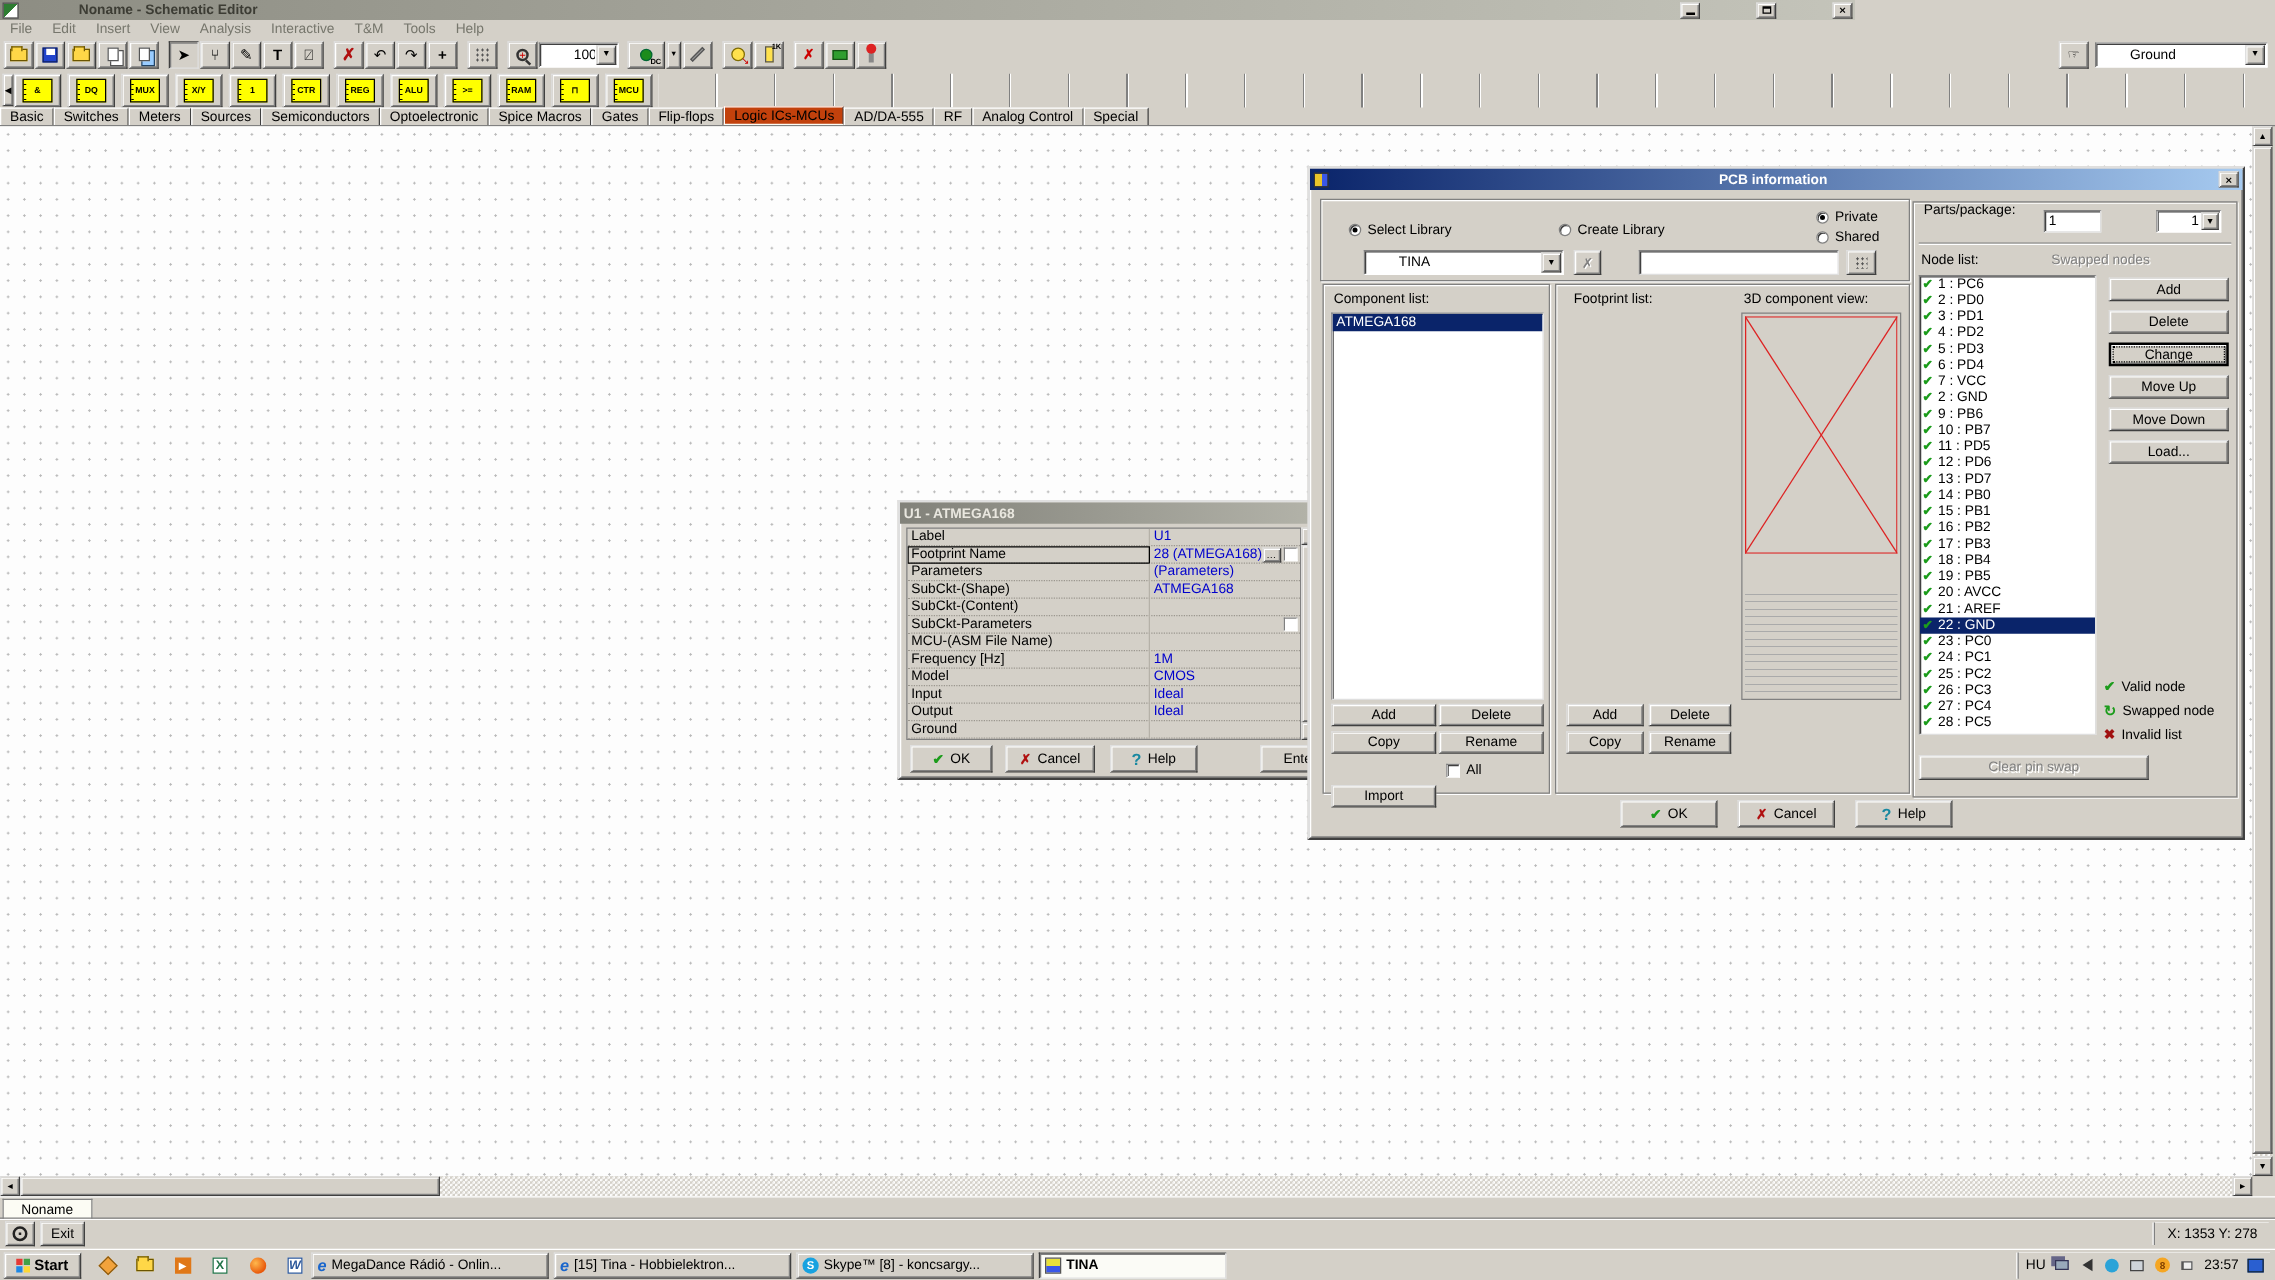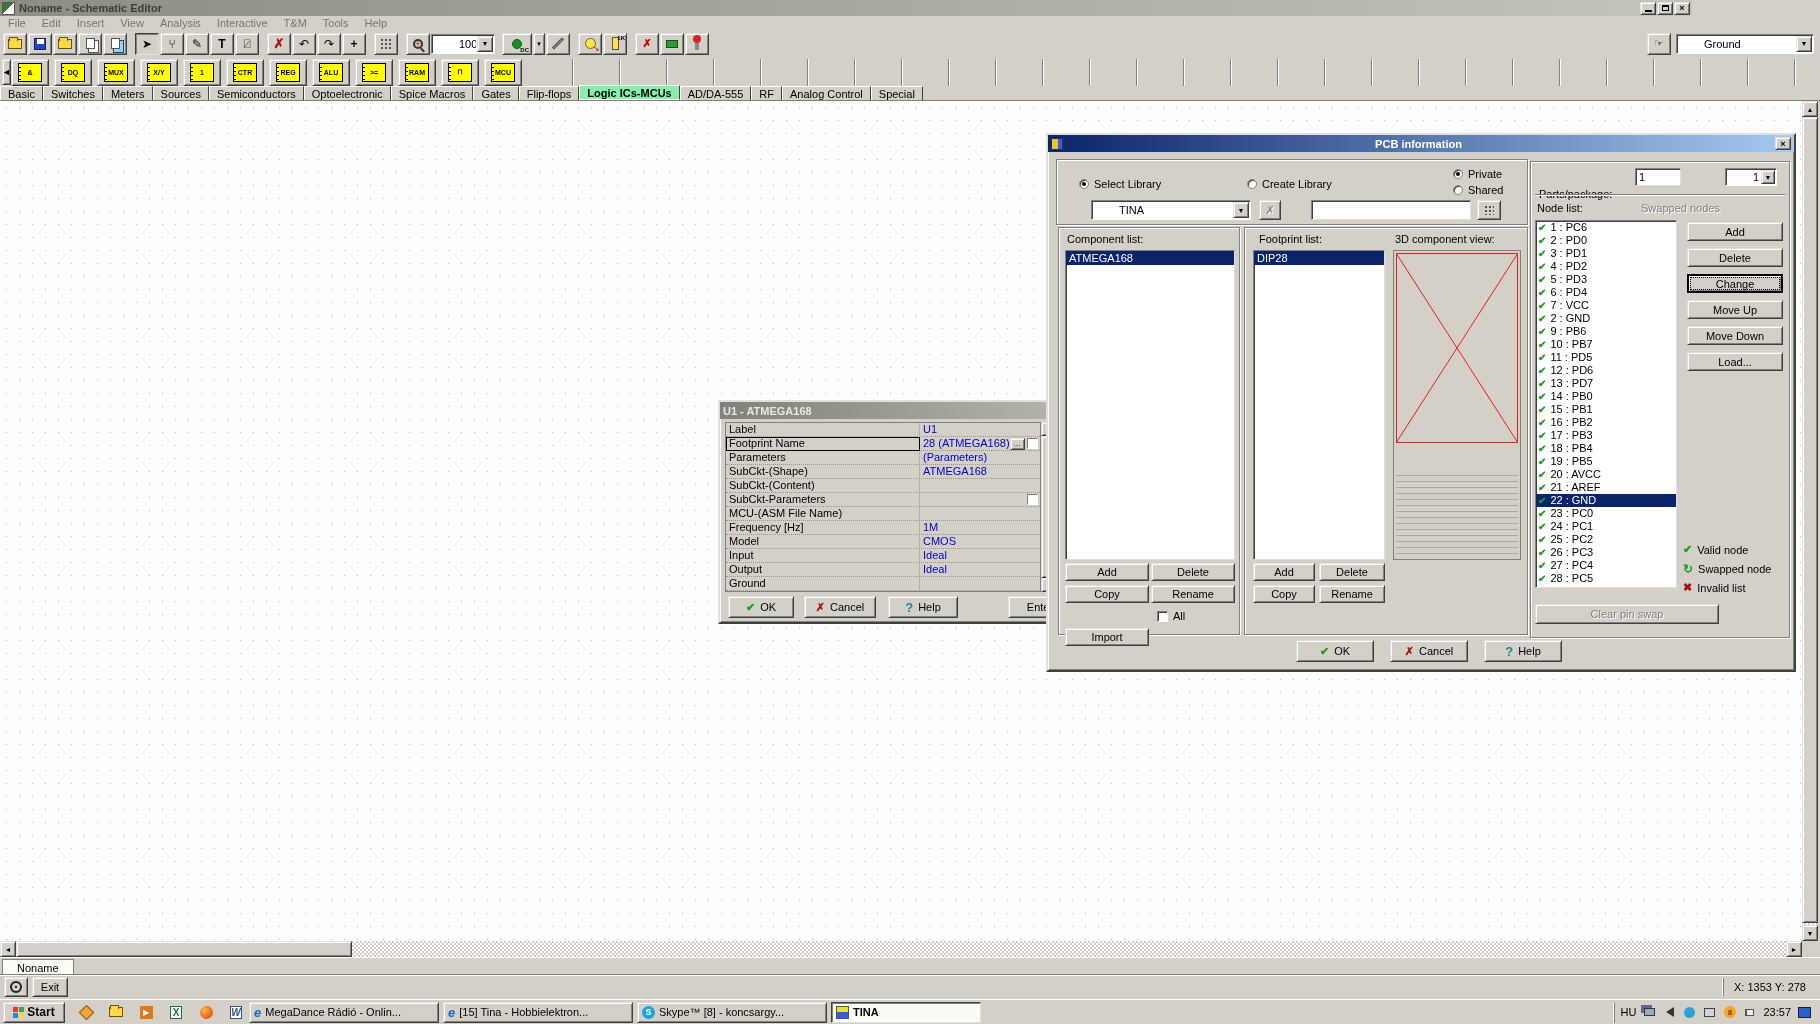--- a/index.html
+++ b/index.html
@@ -10,22 +10,22 @@
   .raised{background:#d4d0c8;border:1px solid;border-color:#dfdfdf #404040 #404040 #dfdfdf;
     box-shadow:inset 1px 1px 0 #fff,inset -1px -1px 0 #808080;}
   .pressed{background:#d4d0c8;border:1px solid;border-color:#404040 #dfdfdf #dfdfdf #404040;
     box-shadow:inset 1px 1px 0 #808080;}
   .sunken{background:#fff;border:1px solid;border-color:#808080 #dfdfdf #dfdfdf #808080;
     box-shadow:inset 1px 1px 0 #404040;}
   .etch{border:1px solid #808080;box-shadow:inset 1px 1px 0 #fff,1px 1px 0 #fff;}
   .btn{display:flex;align-items:center;justify-content:center;cursor:default;user-select:none;}
   .disabled{color:#808080;text-shadow:1px 1px 0 #fff;}
   
-  #titlebar{left:0;top:0;width:1692px;height:16px;display:flex;align-items:center;
-    background:linear-gradient(90deg,#8d8d83,#c4c4ba);padding:0 2px;}
+  #titlebar{left:0;top:0;width:1484px;height:16px;display:flex;align-items:center;
+    background:linear-gradient(90deg,#8d8d83,#c4c4ba);padding:0 2px;gap:44px;}
   #titlebar .t{font-weight:bold;color:#3c3c34;margin-left:4px;flex:1;}
   .winbtn{width:16px;height:13px;font-size:9px;font-weight:bold;margin-left:1px;}
   #appicon{width:13px;height:13px;background:linear-gradient(135deg,#2e7d32 50%,#fff 50%);border:1px solid #555;}
   #menubar{left:0;top:16px;width:1820px;height:14px;display:flex;align-items:center;color:#76766c;}
   #menubar .mi{padding:0 8px;}
   
   #toolbar1{left:0;top:30px;width:1820px;height:27px;display:flex;align-items:center;padding-left:3px;}
   .tb{width:24px;height:22px;margin-right:1px;font-size:12px;position:relative;}
   .gap{width:7px;}
   .combo{height:20px;background:#fff;border:1px solid;border-color:#808080 #fff #fff #808080;
@@ -60,21 +60,21 @@
   .yic{width:24px;height:19px;background:#ffff00;border:1px solid #000;display:flex;align-items:center;justify-content:center;
     font-size:7px;font-weight:bold;background-image:repeating-linear-gradient(180deg,transparent 0 3px,#000 3px 4px);
     background-size:3px 100%;background-repeat:repeat-y;background-position:-1px 0;}
   .yic span{background:#ffff00;padding:0 1px;}
   .ybtn:after{content:"...";position:absolute;bottom:-4px;left:14px;font-size:8px;color:#333;}
   #tb2fill{flex:1;height:27px;background-image:repeating-linear-gradient(90deg,transparent 0 45px,#808080 45px 46px,#fff 46px 47px);}
   
   #tabbar{left:0;top:87px;width:1820px;height:14px;display:flex;align-items:flex-end;background:#d4d0c8;border-bottom:1px solid #808080;}
   .tab{height:14px;padding:1px 7px 0;border:1px solid;border-color:#fff #404040 #808080 #fff;border-bottom:none;
     background:#d4d0c8;display:flex;align-items:center;white-space:nowrap;}
-  .tab.sel{background:#86efac;height:15px;font-weight:bold;border-bottom:1px solid #fcfcf4;}
+  .tab.sel{background:#c2410c;height:15px;font-weight:normal;border-bottom:1px solid #fcfcf4;}
   
   #canvas{left:0;top:101px;width:1802px;height:840px;background-color:#fdfdfd;
     background-image:radial-gradient(circle,#b9b9b9 0.8px,transparent 0.9px);background-size:13px 13px;}
   .scroll-track{background-color:#d4d0c8;
     background-image:linear-gradient(45deg,#fff 25%,transparent 25%,transparent 75%,#fff 75%),
                      linear-gradient(45deg,#fff 25%,transparent 25%,transparent 75%,#fff 75%);
     background-size:4px 4px;background-position:0 0,2px 2px;}
   #vscroll{left:1802px;top:101px;width:16px;height:840px;}
   .sb{width:16px;height:16px;font-size:7px;}
   #vthumb{position:absolute;left:0;top:16px;width:16px;height:806px;}
@@ -630,41 +630,37 @@
     <span class="pbtn raised btn" style="left:92px;top:357px;">Rename</span>
     <span class="pbtn raised btn" style="left:6px;top:400px;">Import</span>
     <span class="rlab" style="left:98px;top:382px;">
       <span class="chkbox"></span>
       <span>All</span>
     </span>
   </div>
 
   <div class="panel" style="left:196px;top:92px;width:284px;height:408px;">
     <span class="abs" style="left:14px;top:5px;">Footprint list:</span>
-    <div class="lbx" style="left:8px;top:22px;width:132px;height:310px;">
-
-    <div class="lrow sel">DIP28</div>
-      </div>
     <span class="pbtn raised btn" style="left:8px;top:335px;width:62px;">Add</span>
     <span class="pbtn raised btn" style="left:74px;top:335px;width:66px;">Delete</span>
     <span class="pbtn raised btn" style="left:8px;top:357px;width:62px;">Copy</span>
     <span class="pbtn raised btn" style="left:74px;top:357px;width:66px;">Rename</span>
     <span class="abs" style="left:150px;top:5px;">3D component view:</span>
     <div id="view3d">
       <svg id="v3x" viewBox="0 0 122 190">
         <line x1="0" y1="0" x2="122" y2="190" stroke="#dd2222" stroke-width="1"></line>
         <line x1="122" y1="0" x2="0" y2="190" stroke="#dd2222" stroke-width="1"></line>
         <rect x="0.5" y="0.5" width="121" height="189" fill="none" stroke="#dd2222" stroke-width="1"></rect>
       </svg>
       <div id="v3stripes"></div>
     </div>
   </div>
 
   <div class="panel" style="left:482px;top:26px;width:260px;height:477px;">
-    <span class="abs" style="left:8px;top:26px;">Parts/package:</span>
+    <span class="abs" style="left:8px;top:0;">Parts/package:</span>
     <span class="abs sunken" style="left:104px;top:6px;width:46px;height:18px;padding:2px 3px;">1</span>
     <span class="abs" style="left:164px;top:10px;padding-left:35px;">Part:</span>
     <span class="combo abs" style="left:194px;top:6px;width:52px;height:18px;">
       <span class="cv">1</span>
       <span class="cd raised btn" style="width:14px;height:14px;">▼</span>
     </span>
     <span class="sep-line" style="left:4px;top:32px;width:250px;"></span>
     <span class="abs" style="left:6px;top:40px;">Node list:</span>
     <span class="abs disabled" style="left:110px;top:40px;">Swapped nodes</span>
     <div class="lbx" style="left:4px;top:58px;width:142px;height:368px;">

